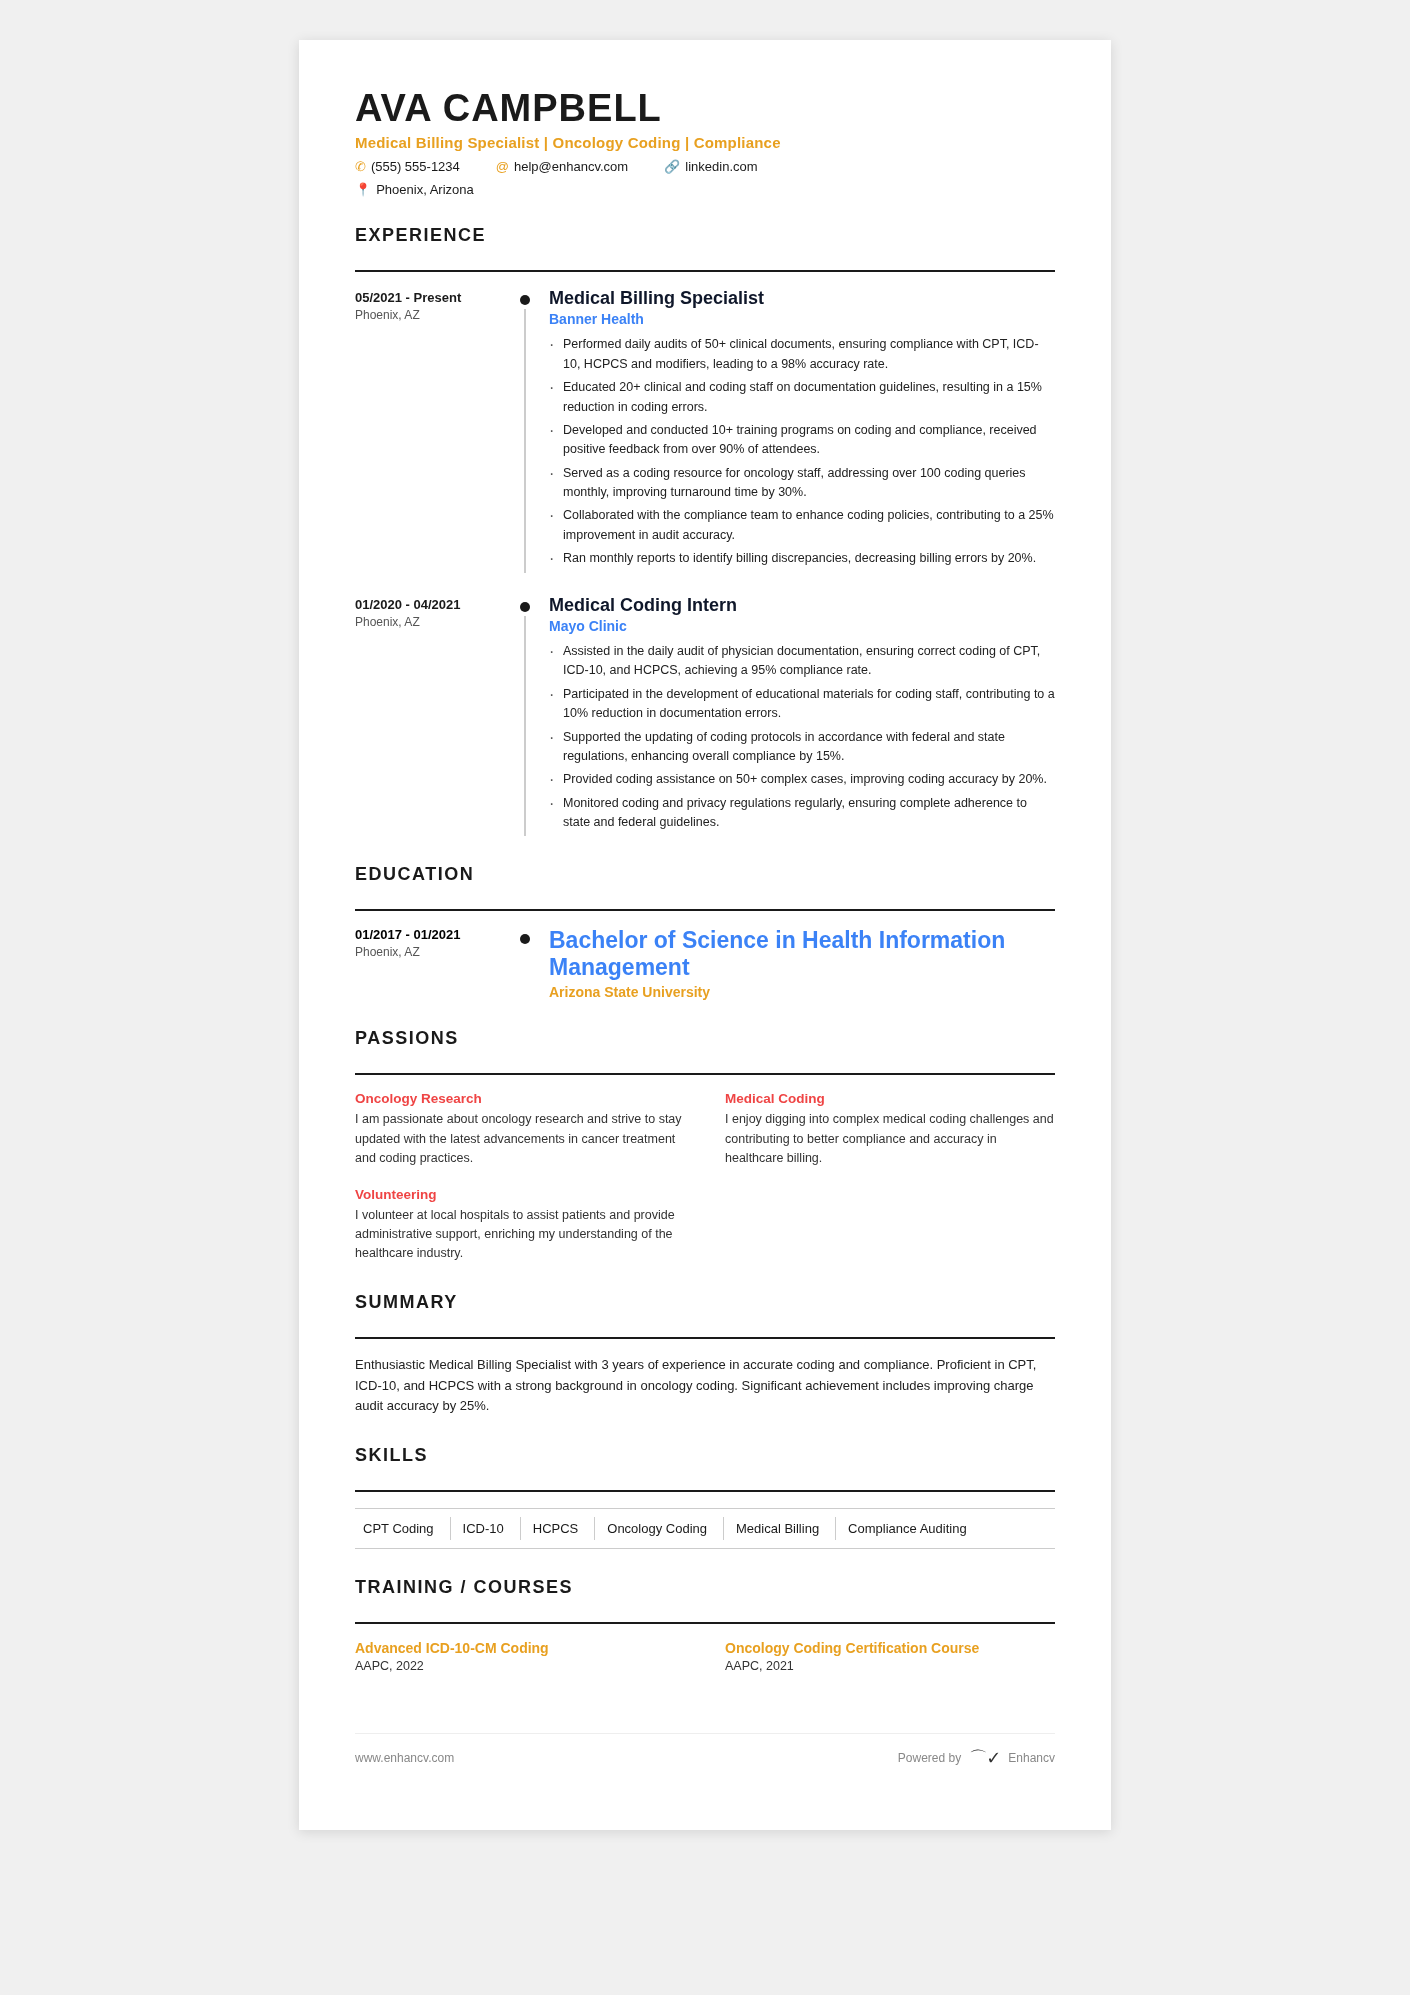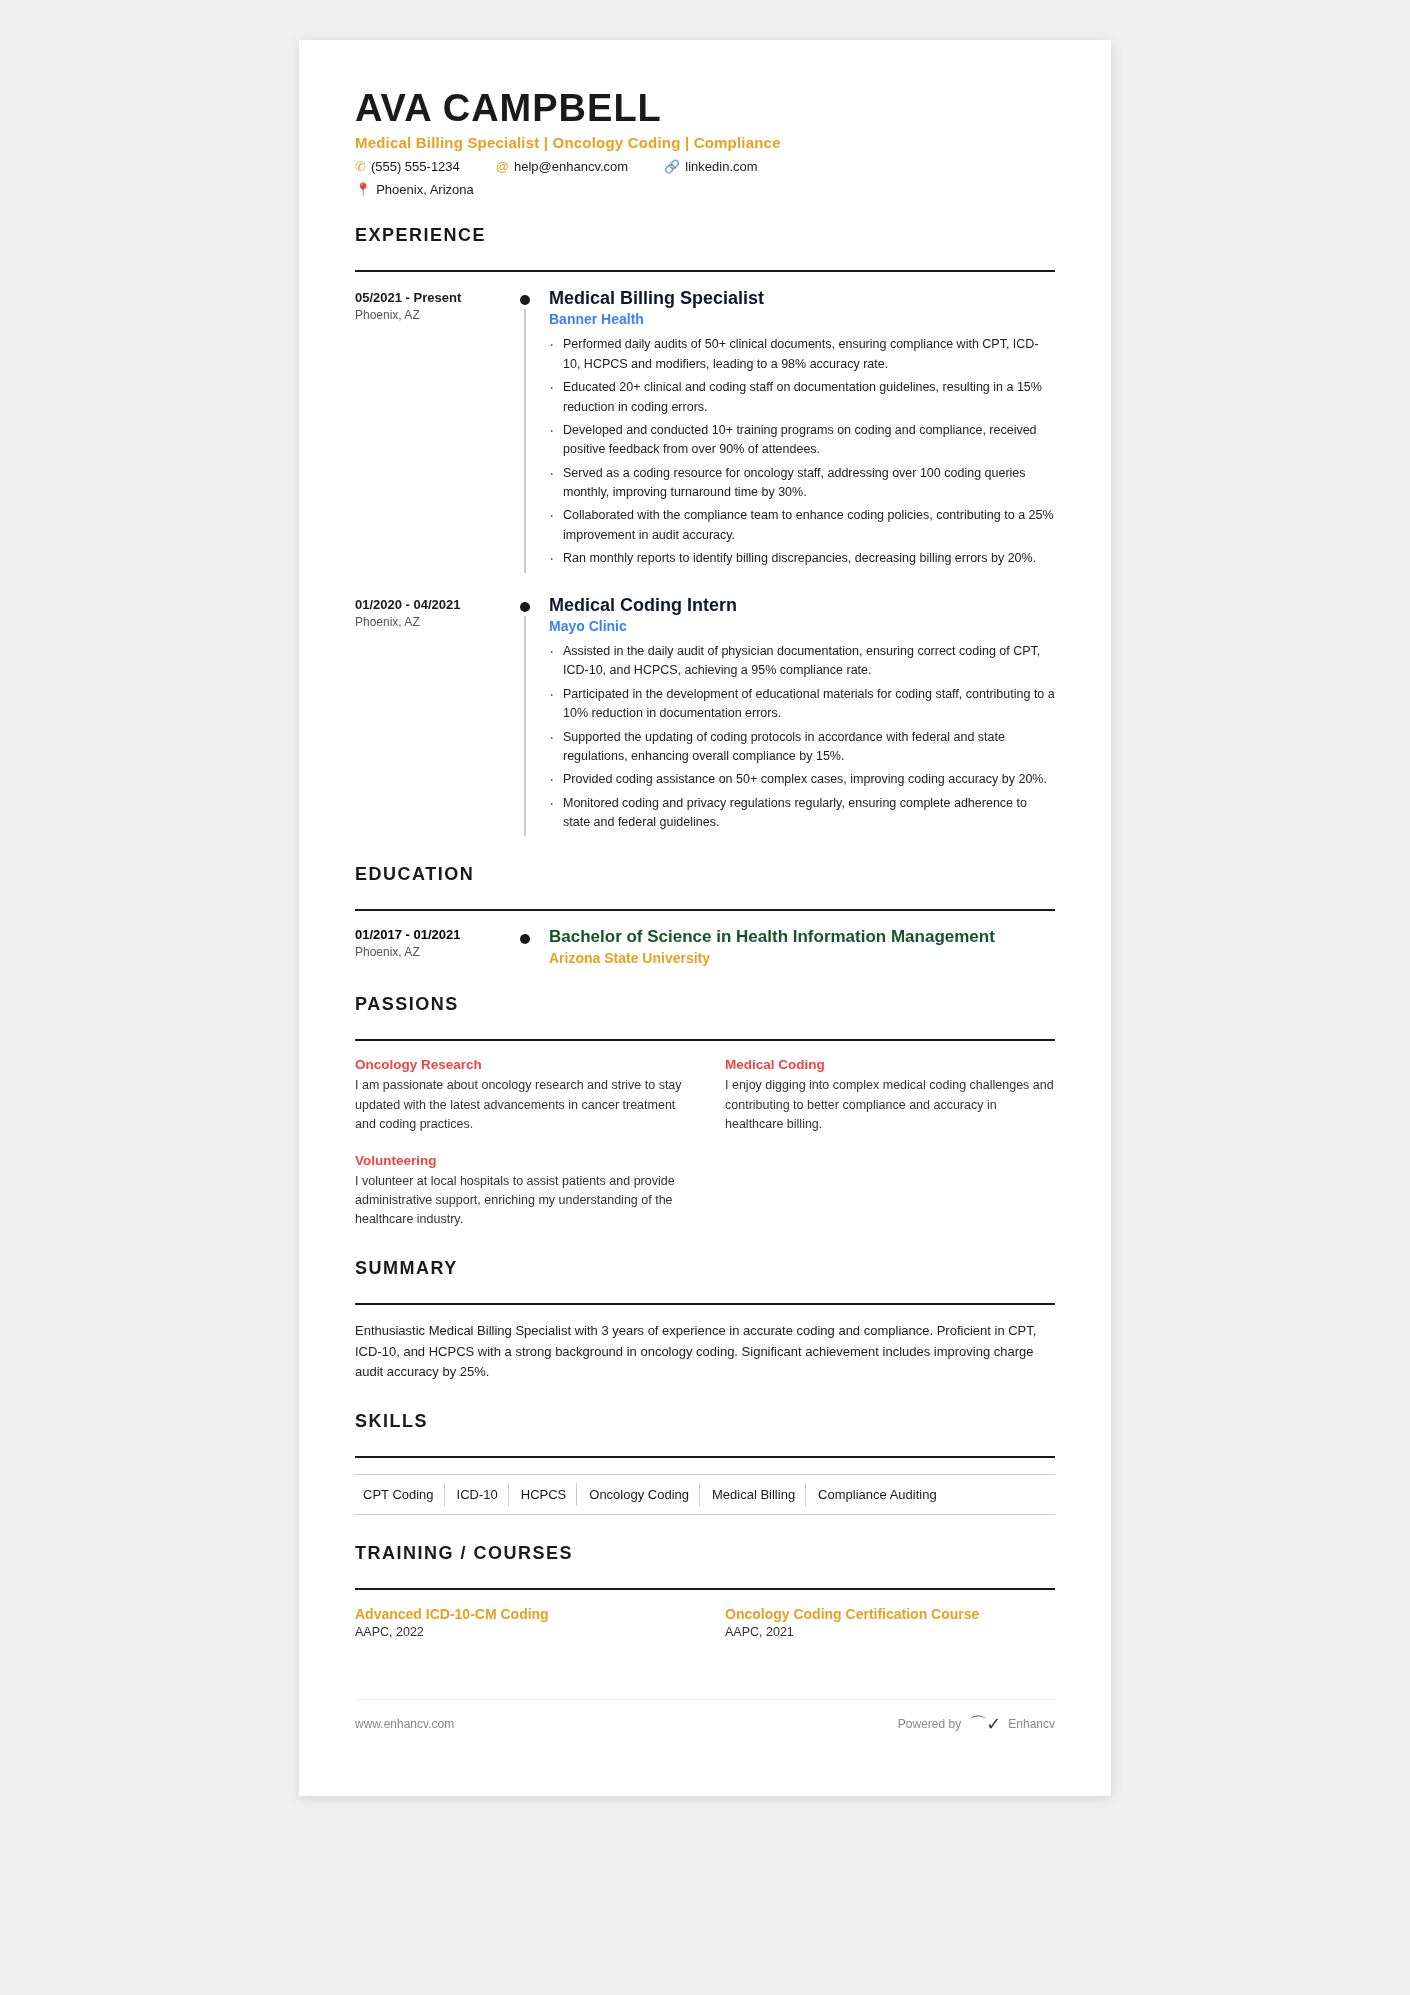--- a/index.html
+++ b/index.html
@@ -164,23 +164,23 @@
       height: 10px;
       background: #1a1a1a;
       border-radius: 50%;
       margin-top: 3px;
     }
     .edu-content {
       flex: 1;
       padding-left: 14px;
     }
     .edu-degree {
-      font-size: 17px;
-      font-weight: 700;
-      color: #14532d;
+      font-size: 23px;
+      font-weight: 700;
+      color: #3b82f6;
     }
     .edu-school {
       font-size: 14px;
       font-weight: 700;
       color: #e8a020;
       margin-top: 3px;
     }
     
     .passions-grid {
       display: grid;
@@ -209,21 +209,21 @@
       display: flex;
       flex-wrap: wrap;
       gap: 0;
       border-top: 1px solid #ccc;
       border-bottom: 1px solid #ccc;
       padding: 8px 0;
     }
     .skill-item {
       font-size: 13px;
       color: #1a1a1a;
-      padding: 4px 10px 4px 12px;
+      padding: 4px 16px 4px 12px;
       border-right: 1px solid #ccc;
       white-space: nowrap;
       text-align: right;
     }
     .skill-item:first-child { padding-left: 8px; }
     .skill-item:last-child { border-right: none; }
     
     .training-grid {
       display: grid;
       grid-template-columns: 1fr 1fr;

